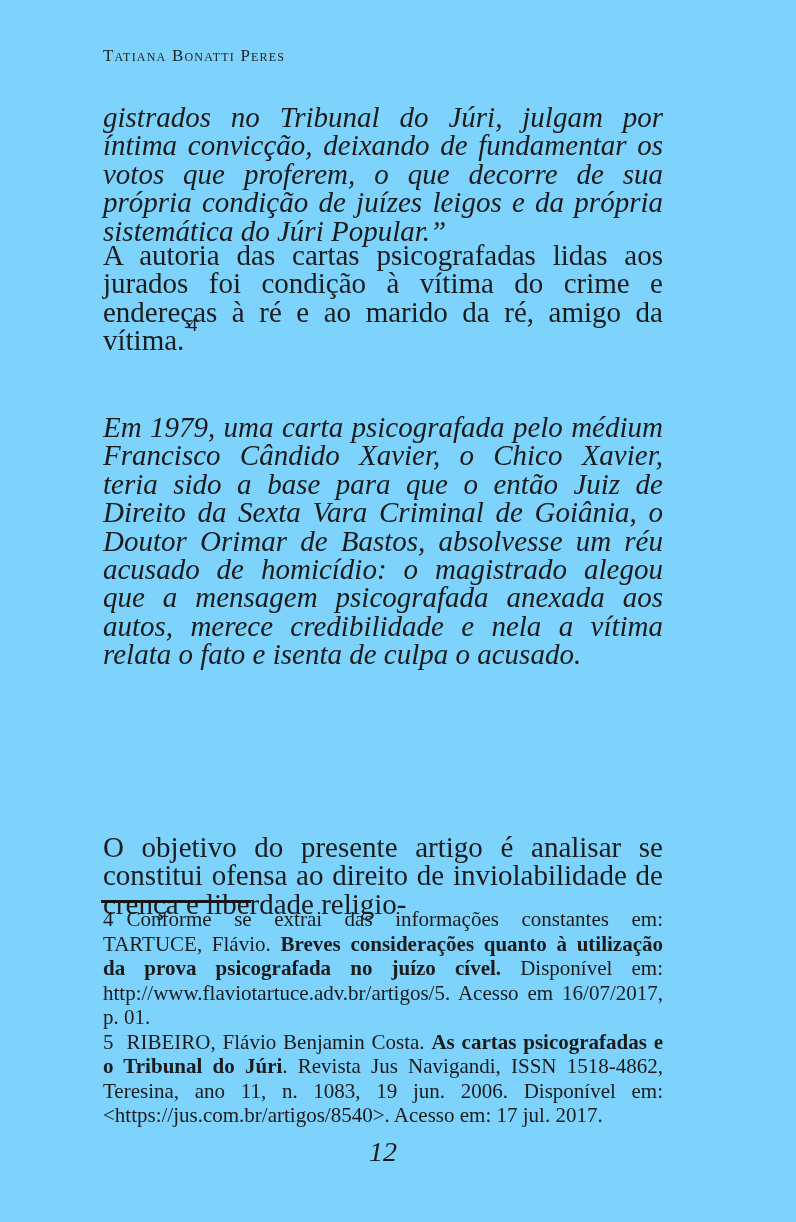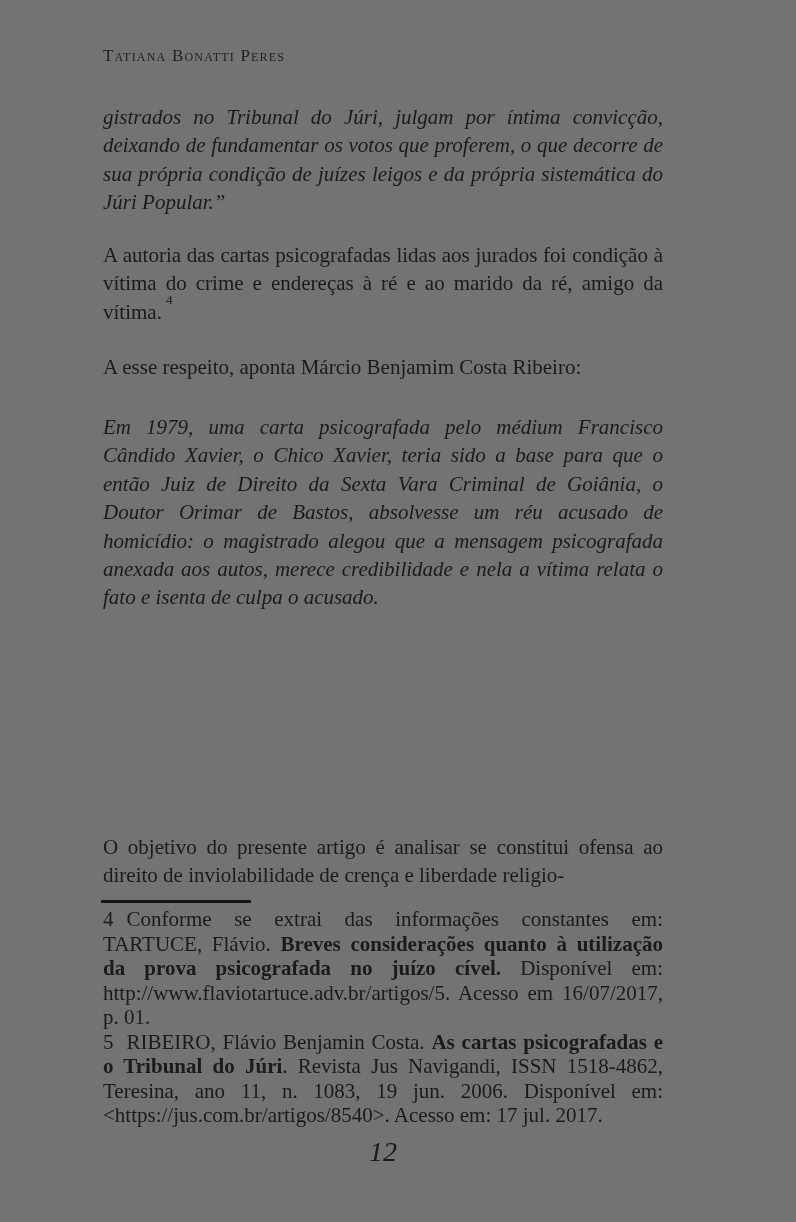--- a/index.html
+++ b/index.html
@@ -4,33 +4,33 @@
 <style>
   html, body {
     margin: 0;
     padding: 0;
     background: #ffffff;
   }
   .page {
     position: relative;
     width: 796px;
     height: 1222px;
-    background: #737373;
+    background: #7dd3fc;
     color: #1b1b1b;
     font-family: "Liberation Serif", "DejaVu Serif", serif;
     overflow: hidden;
   }
   .block {
     position: absolute;
     left: 103px;
     width: 560px;
   }
   .block p {
     margin: 0;
-    font-size: 21px;
+    font-size: 29px;
     line-height: 28.4px;
     text-align: justify;
     hyphens: auto;
     -webkit-hyphens: auto;
   }
   .italic { font-style: italic; }
   .running-header {
     top: 45px;
     font-variant: small-caps;
     font-size: 17px;
@@ -75,23 +75,20 @@
   <div class="block running-header">Tatiana Bonatti Peres</div>
 
   <div class="block" style="top:103px">
     <p class="italic">gistrados no Tribunal do Júri, julgam por íntima convicção, deixando de fundamentar os votos que proferem, o que decorre de sua própria condição de juízes leigos e da própria sistemática do Júri Popular.”</p>
   </div>
 
   <div class="block" style="top:241px">
     <p><span>A autoria das cartas psicografadas lidas aos jurados foi condição à vítima do crime e endereças à ré e ao marido da ré, amigo da vítima.</span><sup class="fnref">4</sup></p>
   </div>
 
-  <div class="block" style="top:353px">
-    <p>A esse respeito, aponta Márcio Benjamim Costa Ribeiro:</p>
-  </div>
 
   <div class="block" style="top:413px">
     <p class="italic">Em 1979, uma carta psicografada pelo médium Francisco Cândido Xavier, o Chico Xavier, teria sido a base para que o então Juiz de Direito da Sexta Vara Criminal de Goiânia, o Doutor Orimar de Bastos, absolvesse um réu acusado de homicídio: o magistrado alegou que a mensagem psicografada anexada aos autos, merece credibilidade e nela a vítima relata o fato e isenta de culpa o acusado.</p>
   </div>
 
   <div class="block" style="top:833px">
     <p>O objetivo do presente artigo é analisar se constitui ofensa ao direito de inviolabilidade de crença e liberdade religio-</p>
   </div>
 
   <div class="fn-sep"></div>

